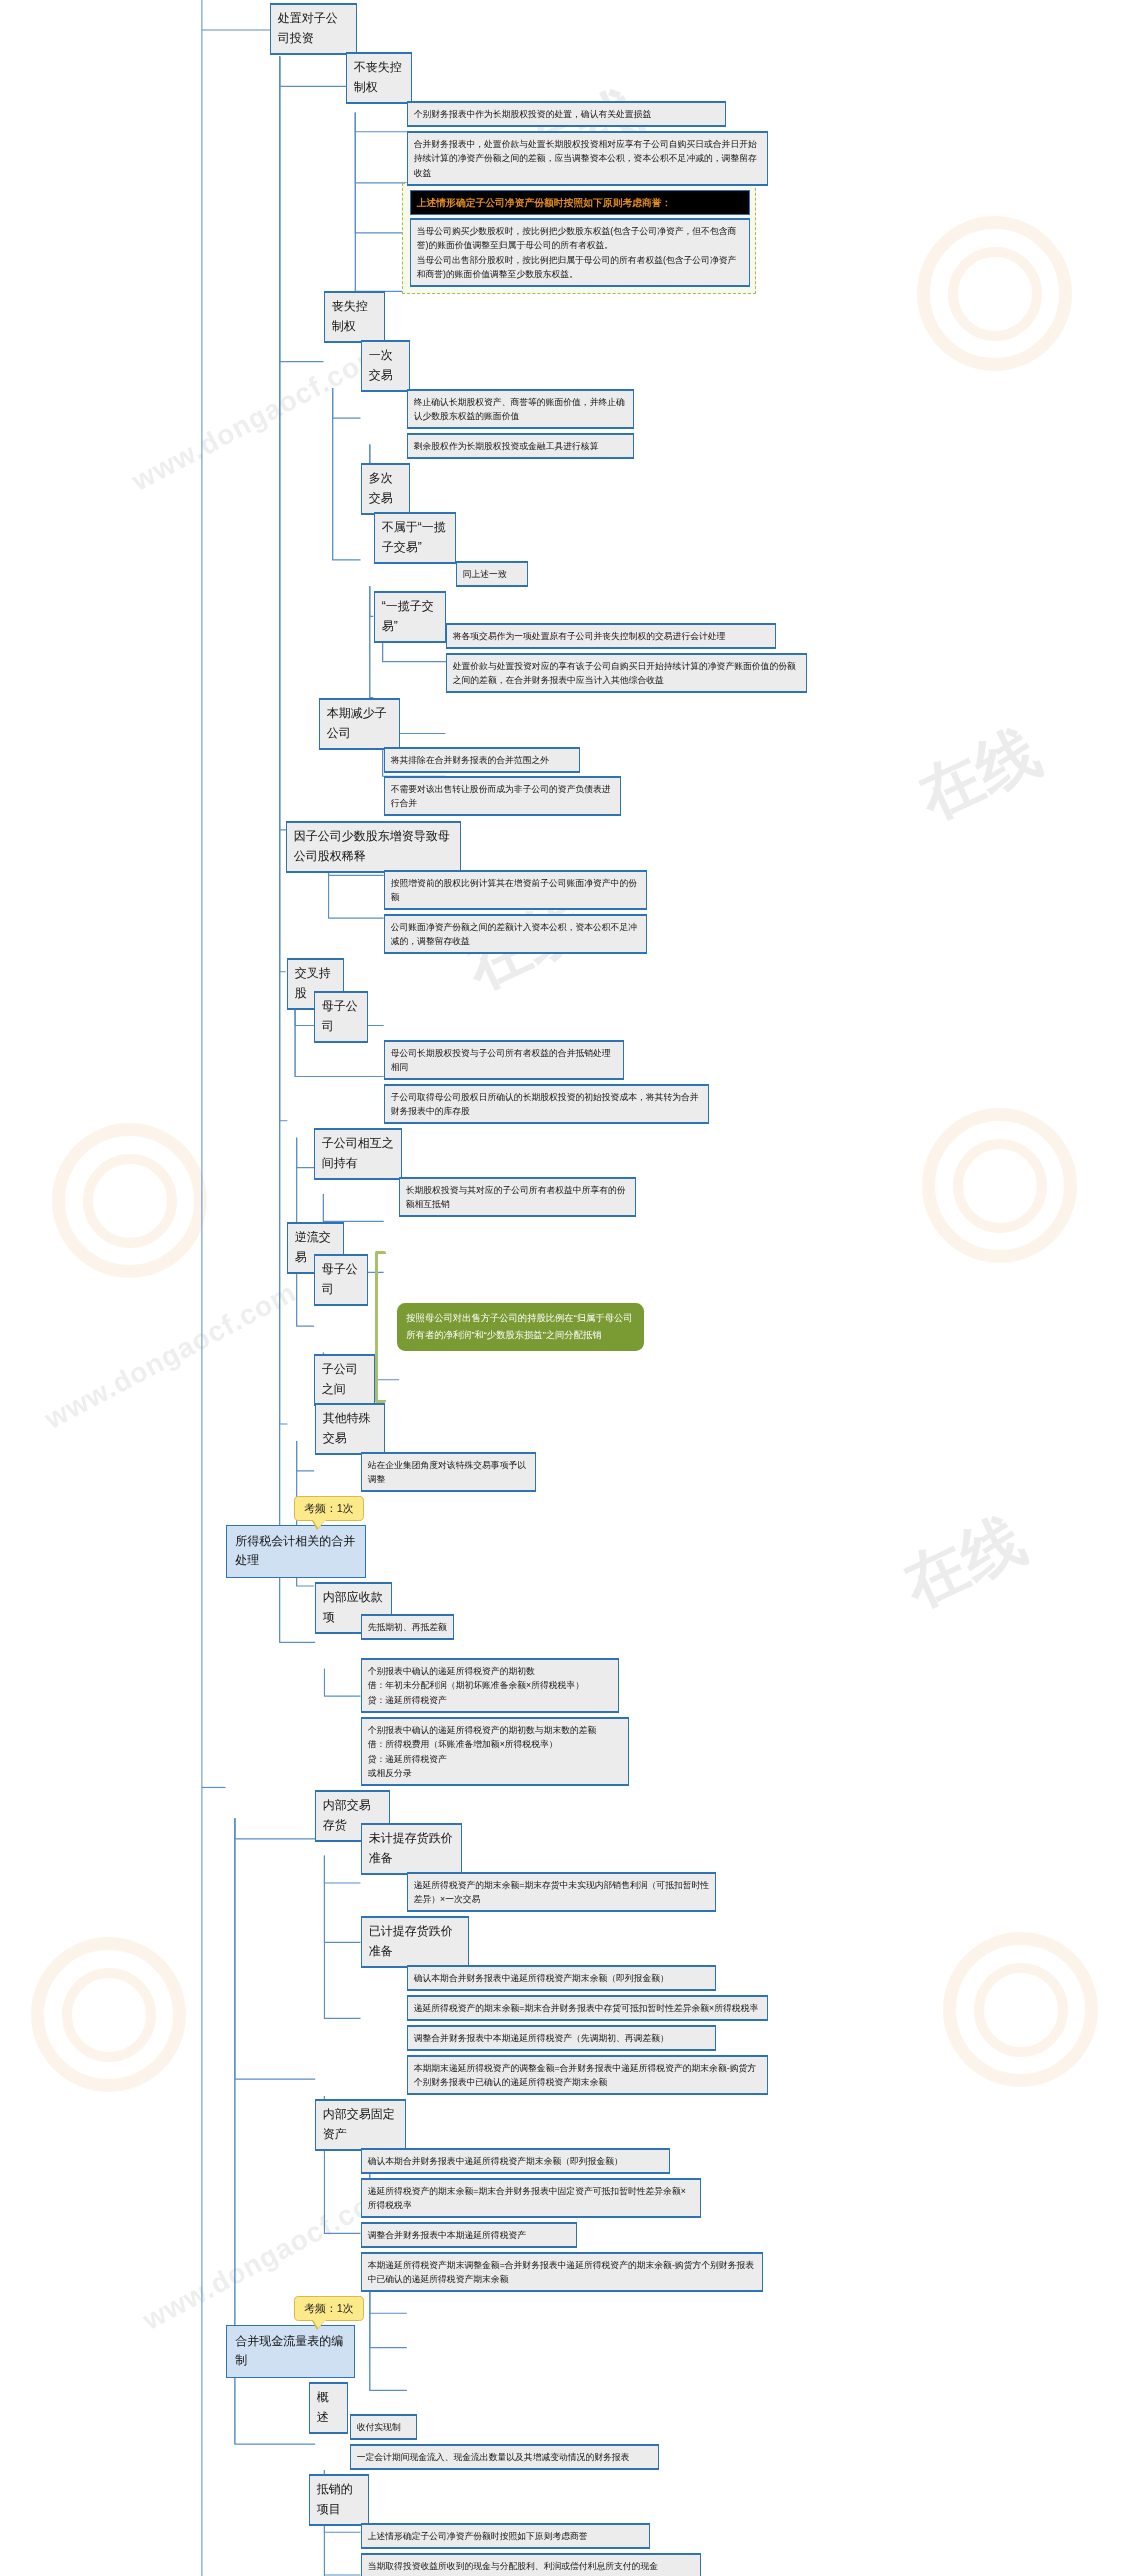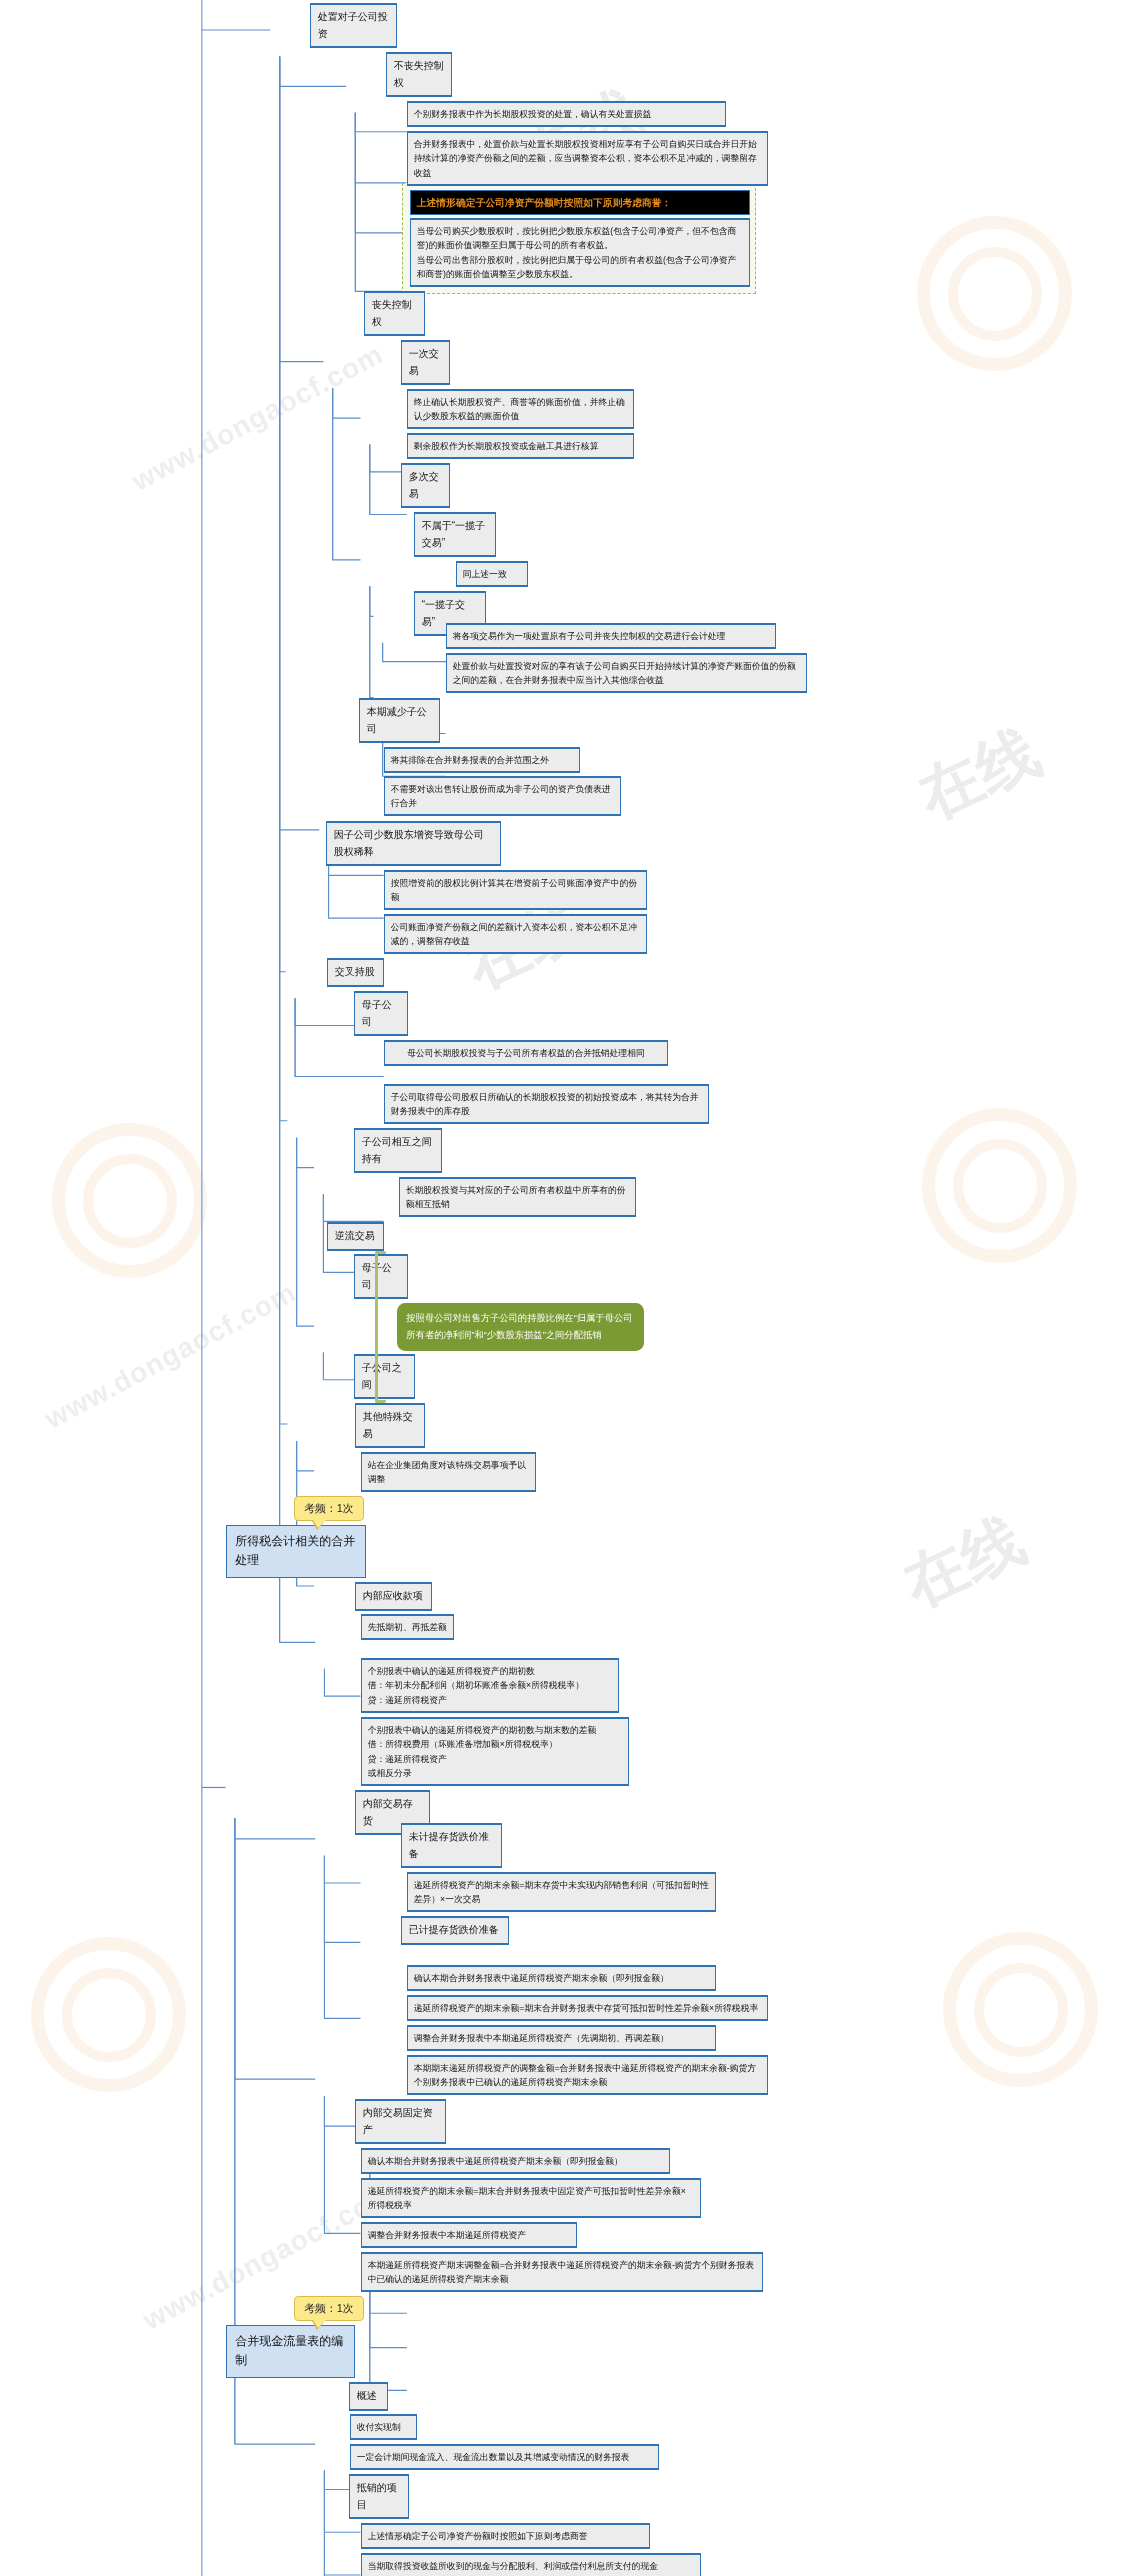--- a/index.html
+++ b/index.html
@@ -40,21 +40,21 @@
     white-space:pre-line;
   }
   .node.l1 {
     background:#cfe0f3;
     border:1.5px solid #2e74b5;
     font-size:12px;
     padding:5.7px 8.2px;
     font-weight:normal;
   }
   .node.l2 { font-size:9.8px; padding:4.1px 6.7px; }
-  .node.branch { font-size:10px; padding:4.1px 6.7px;margin-left:40px; }
+  .node.branch { font-size:12px; padding:4.1px 6.7px; }
   .node.leaf  { font-size:8.8px; }
   .node.orange {
     color:#e08a1e;
     background:#000000;
     border:1px solid #2e74b5;
     font-weight:bold;
     font-size:9.8px;
   }
   .node.green-note {
     background:#7a9a33;
@@ -270,21 +270,21 @@
 <div class="node l2 branch" style="left: 286px; top: 821px; width: 175px;">因子公司少数股东增资导致母公司股权稀释</div>
 
 <div class="node leaf" style="left: 384px; top: 870px; width: 263px;">按照增资前的股权比例计算其在增资前子公司账面净资产中的份额</div>
 
 <div class="node leaf" style="left: 384px; top: 914px; width: 263px;">公司账面净资产份额之间的差额计入资本公积，资本公积不足冲减的，调整留存收益</div>
 
 <div class="node l2 branch" style="left: 287px; top: 958px; width: 57px;">交叉持股</div>
 
 <div class="node l2 branch" style="left: 314px; top: 991px; width: 54px;">母子公司</div>
 
-<div class="node leaf" style="left: 384px; top: 1040px; width: 284px; text-align: center;">母公司长期股权投资与子公司所有者权益的合并抵销处理相同</div>
+<div class="node leaf" style="left: 384px; top: 1040px; width: 240px;">母公司长期股权投资与子公司所有者权益的合并抵销处理相同</div>
 
 <div class="node leaf" style="left: 384px; top: 1084px; width: 325px;">子公司取得母公司股权日所确认的长期股权投资的初始投资成本，将其转为合并财务报表中的库存股</div>
 
 <div class="node l2 branch" style="left: 314px; top: 1128px; width: 88px;">子公司相互之间持有</div>
 
 <div class="node leaf" style="left: 399px; top: 1177px; width: 237px;">长期股权投资与其对应的子公司所有者权益中所享有的份额相互抵销</div>
 
 <div class="node l2 branch" style="left: 287px; top: 1222px; width: 57px;">逆流交易</div>
 
 <div class="node l2 branch" style="left: 314px; top: 1254px; width: 54px;">母子公司</div>

